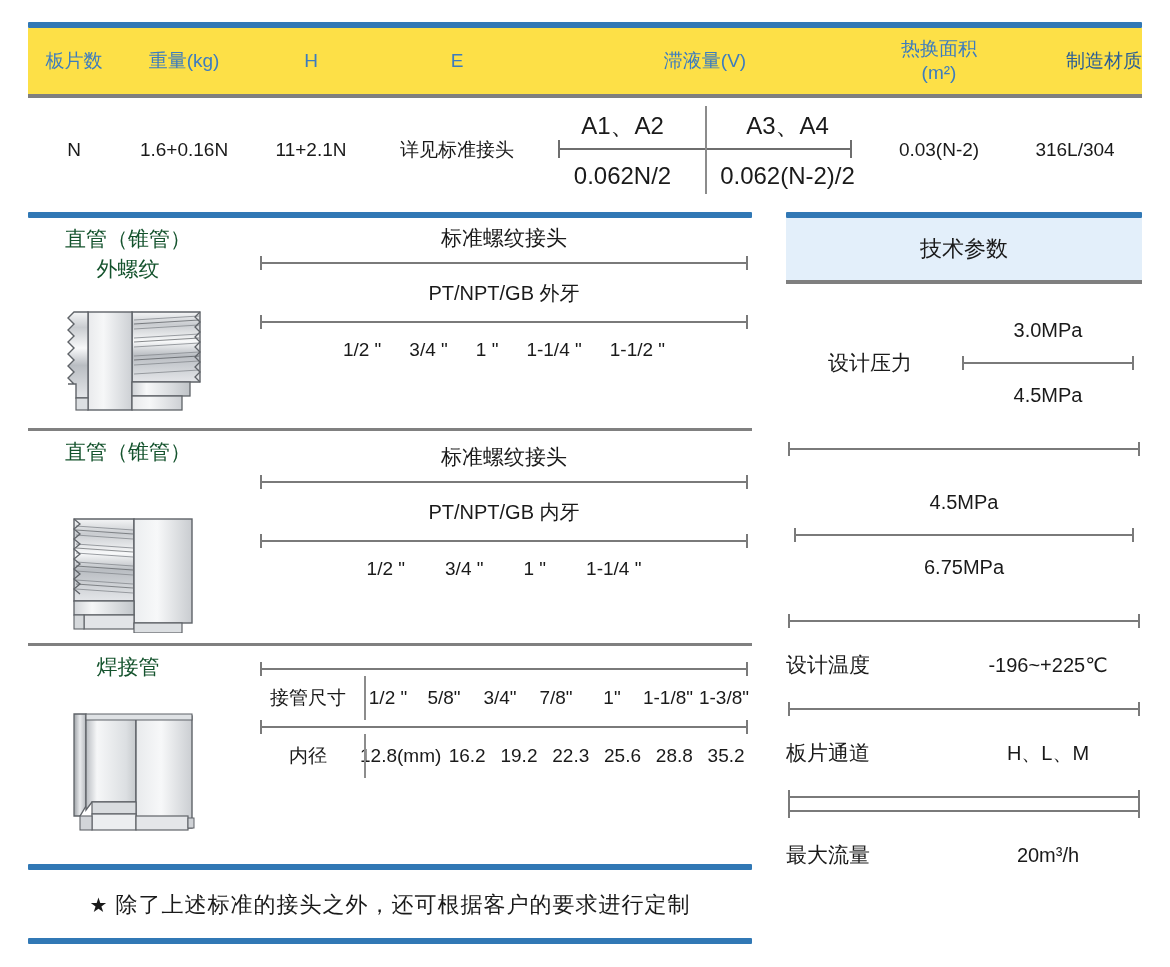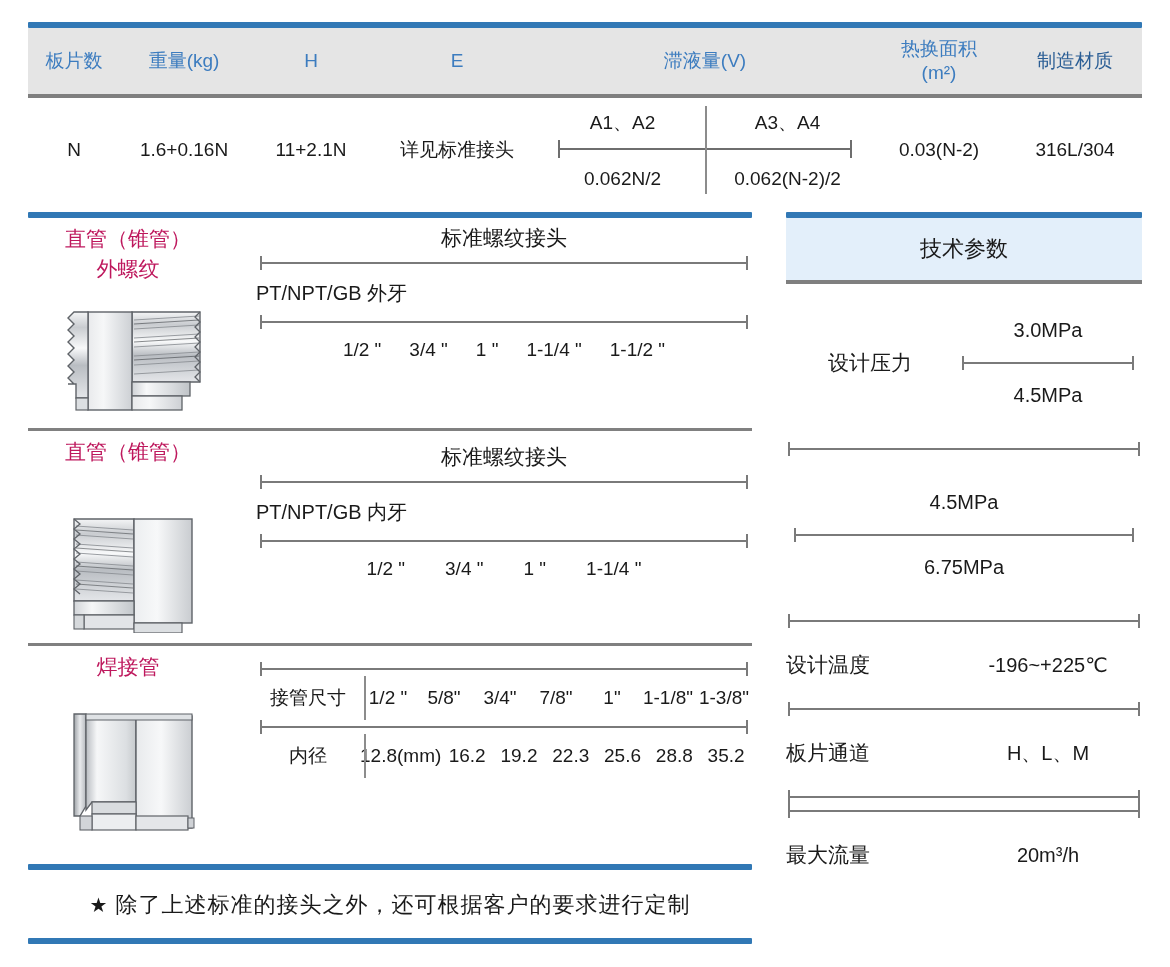--- a/index.html
+++ b/index.html
@@ -12,43 +12,43 @@
 
   
   .bluebar{background:#3178B5;height:6px;border-radius:1px;}
   .graybar{background:#7F7F7F;height:4px;}
   .grayline{background:#808080;height:3px;}
 
   
   .spec{position:absolute;left:28px;top:22px;width:1114px;}
   .spec-topbar{width:100%;}
   .spec-head{
-    background:#e5e5e5;display:flex;align-items:center;
+    background:#fde047;display:flex;align-items:center;
     height:66px;
   }
   .spec-head .cell{
     text-align:center;color:#3C7CBF;font-size:19px;line-height:1.25;
   }
-  .spec-head .cell.dark{color:#2B5E95;}
+  .spec-head .cell.dark{color:#2B5E95;text-align:right;}
   .spec-headrule{width:100%;}
   .spec-body{display:flex;align-items:center;height:104px;font-size:19px;}
   .spec-body .cell{text-align:center;}
 
   .c-n{width:92px;}
   .c-w{width:128px;}
   .c-h{width:126px;}
   .c-e{width:166px;}
   .c-v{width:330px;}
   .c-a{width:138px;}
   .c-m{width:134px;}
 
   
   .vdiag{position:relative;width:330px;height:104px;}
   .vdiag .toprow,.vdiag .botrow{
-    position:absolute;left:0;width:100%;display:flex;font-size:19px;
+    position:absolute;left:0;width:100%;display:flex;font-size:24px;
   }
   .vdiag .toprow{top:12px;}
   .vdiag .botrow{bottom:12px;}
   .vdiag .half{width:50%;text-align:center;}
   .vdiag .hline{
     position:absolute;left:18px;right:18px;top:50px;height:2px;background:#6E6E6E;
   }
   .vdiag .tick{position:absolute;width:2px;height:18px;background:#6E6E6E;top:42px;}
   .vdiag .tick.l{left:18px;}
   .vdiag .tick.r{right:18px;}
@@ -56,32 +56,32 @@
     position:absolute;left:50%;top:8px;height:88px;width:2px;background:#8C8C8C;
   }
 
   
   .left{position:absolute;left:28px;top:212px;width:724px;}
   .lp-topbar{width:100%;}
 
   .fitsec{position:relative;width:724px;}
   .fitsec .label{
     position:absolute;left:0;top:6px;width:200px;text-align:center;
-    color:#be185d;font-size:21px;line-height:1.45;
+    color:#14532d;font-size:21px;line-height:1.45;
   }
   .fitsec .art{position:absolute;left:26px;}
 
   .dims{position:absolute;left:228px;width:496px;}
   .dim-title{text-align:center;font-size:21px;padding-bottom:4px;}
   .dimline{position:relative;height:14px;}
   .dimline .bar{position:absolute;left:4px;right:4px;top:6px;height:2px;background:#7A7A7A;}
   .dimline .tk{position:absolute;width:2px;height:14px;background:#7A7A7A;top:0;}
   .dimline .tk.l{left:4px;}
   .dimline .tk.r{right:4px;}
-  .dim-mid{text-align:left;font-size:20px;padding:10px 0 8px;}
+  .dim-mid{text-align:center;font-size:20px;padding:10px 0 8px;}
   .sizes{display:flex;justify-content:center;gap:28px;font-size:19px;padding-top:10px;}
   .sizes span{white-space:nowrap;}
 
   
   .wrow{position:relative;display:flex;align-items:center;height:44px;font-size:19px;}
   .wrow .rlabel{width:104px;text-align:center;}
   .wrow .rvals{flex:1;display:flex;}
   .wrow .rvals span{flex:1;text-align:center;white-space:nowrap;}
   .wdivider{position:absolute;left:108px;top:0;bottom:0;width:2px;background:#8C8C8C;}
   .note-text{

